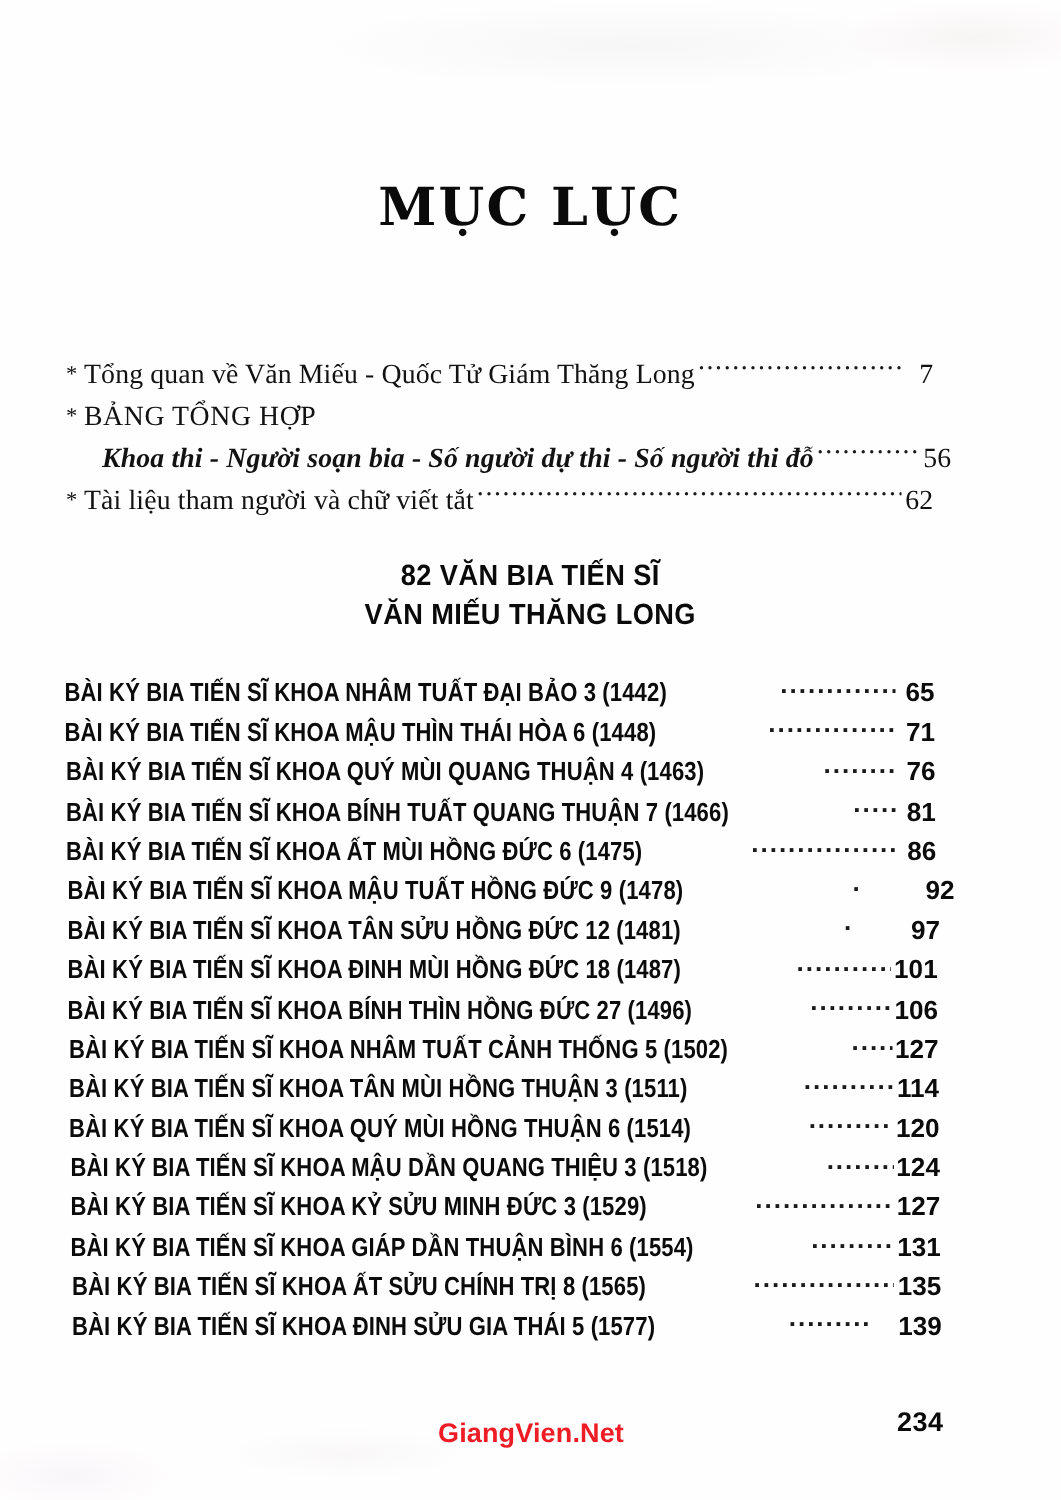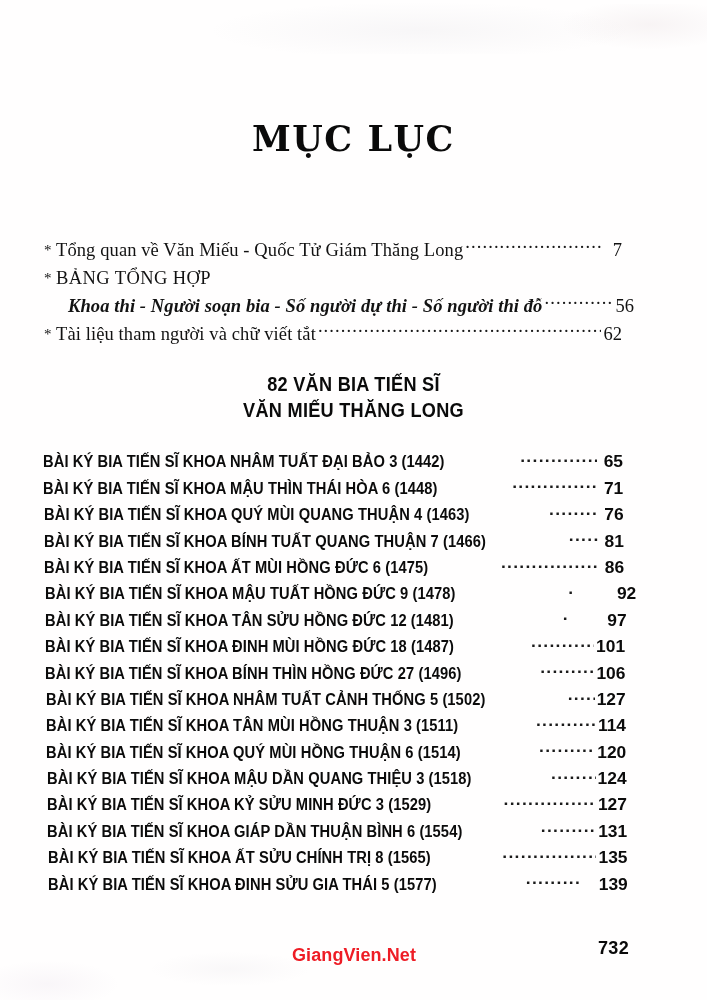--- a/index.html
+++ b/index.html
@@ -322,15 +322,15 @@
       </div>
       <div class="stele-row" style="padding-left: 4.8px; gap: 16px;">
         <span class="stele-title">BÀI KÝ BIA TIẾN SĨ KHOA ĐINH SỬU GIA THÁI 5 (1577)</span>
         <span class="leader"></span>
         <span class="stele-page">139</span>
       </div>
     </div>
 
   <div class="watermark" style="color: rgb(238, 28, 37);">GiangVien.Net</div>
 
-  <div class="page-number">732</div>
+  <div class="page-number">234</div>
 
 </div>
 
 </body></html>

